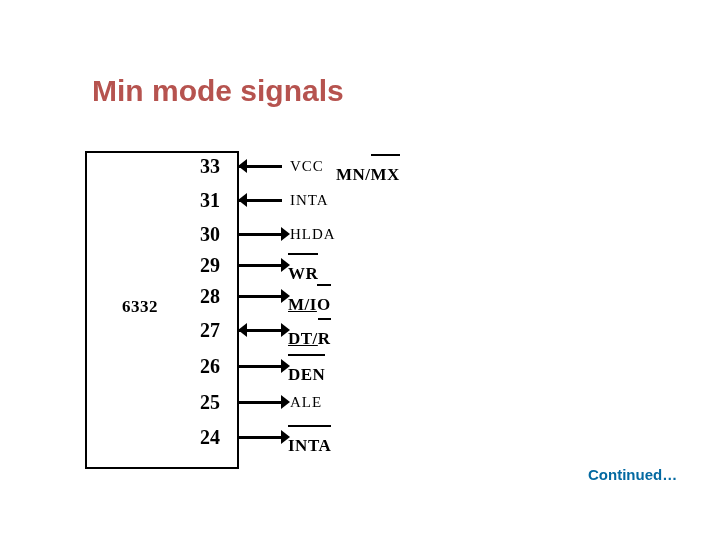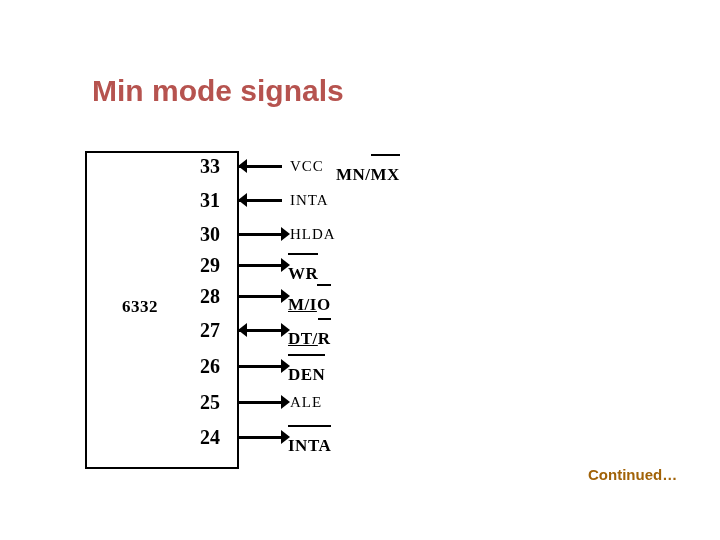--- a/index.html
+++ b/index.html
@@ -115,21 +115,21 @@
     padding-top: 10px;
     line-height: 1.05;
   }
   .continued {
     position: absolute;
     left: 588px;
     top: 466px;
     font-family: "Liberation Sans", sans-serif;
     font-weight: bold;
     font-size: 15px;
-    color: #a16207;
+    color: #0369a1;
     text-align: right;
   }
 </style>
 </head>
 <body>
 
 <div id="slide">
 
   <div class="title">Min mode signals</div>
 

